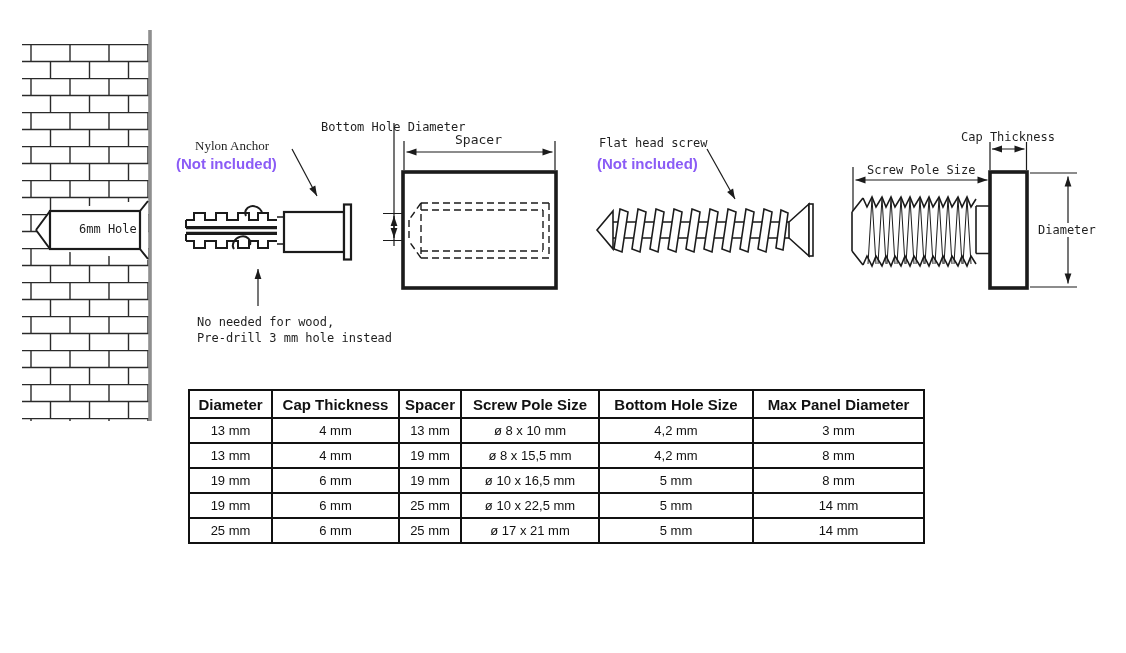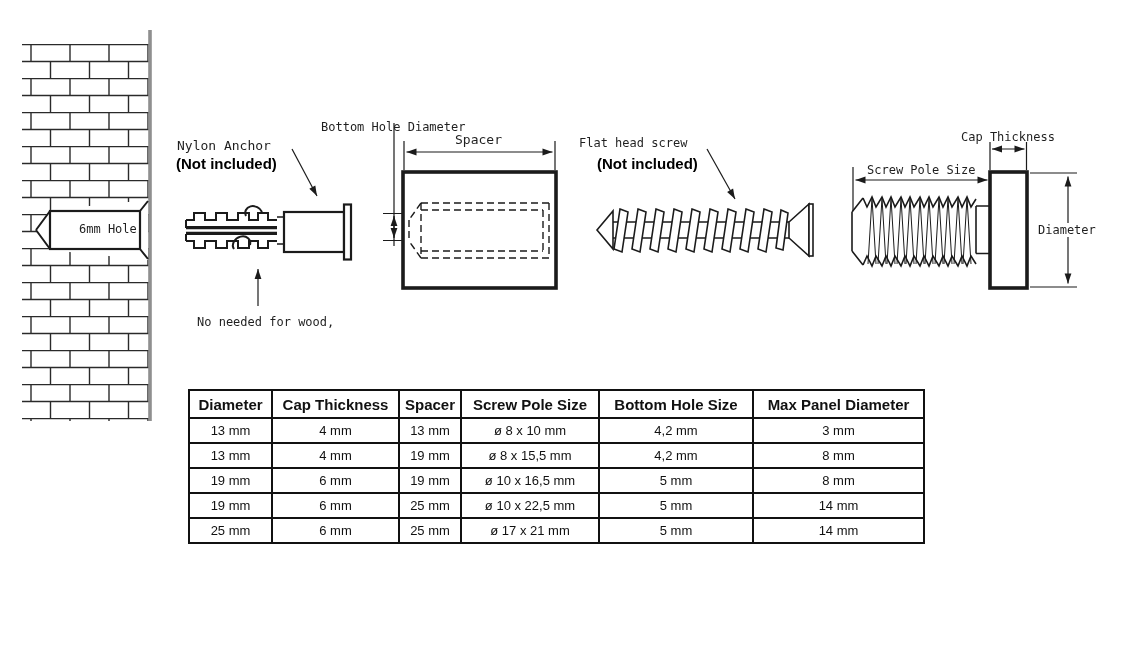--- a/index.html
+++ b/index.html
@@ -3,21 +3,21 @@
 <meta charset="utf-8">
 <style>
   html,body{margin:0;padding:0;background:#fff;}
   #stage{position:relative;width:1126px;height:653px;background:#ffffff;overflow:hidden;
          font-family:"DejaVu Sans Mono", monospace;color:#1f1f1f;}
   #lineart{position:absolute;left:0;top:0;}
   .lbl{position:absolute;white-space:nowrap;font-family:"DejaVu Sans Mono", monospace;color:#1f1f1f;}
   .cad12{font-size:12px;}
   .cad13{font-size:13px;}
   .cad14{font-size:12px;}
-  .notinc{font-family:"Liberation Sans", sans-serif;font-weight:bold;font-size:15px;color:#000000;}
+  .notinc{font-family:"Liberation Sans", sans-serif;font-weight:bold;font-size:15px;color:#8b5cf6;}
   .whitebg{background:#ffffff;padding:0 2px;z-index:5;}
   .note{line-height:16px;padding-left:18px;}
   
   #spec-table{position:absolute;left:188px;top:389px;border-collapse:collapse;table-layout:fixed;
               font-family:"Liberation Sans", sans-serif;color:#111;}
   #spec-table th,#spec-table td{border:2px solid #111;text-align:center;vertical-align:middle;
               padding:0;overflow:hidden;}
   #spec-table th{font-size:15px;font-weight:bold;height:26px;}
   #spec-table td{font-size:13px;height:23px;}
   
@@ -135,28 +135,29 @@
       <path d="M990,142 V170 M1026.5,142 V170" class="thin"></path>
       <line x1="992" y1="149" x2="1024.5" y2="149" class="dim"></line>
 
       <path d="M1030,173 H1077 M1030,287 H1077" class="thin"></path>
       <line x1="1068" y1="176.5" x2="1068" y2="283.5" class="dim"></line>
     </g>
   </svg>
 
   <div class="lbl cad14" style="left:79px;top:222px;">6mm Hole</div>
 
-  <div class="lbl cad13" style="left:177px;top:138px;">Nylon Anchor</div>
+  <div class="lbl cad13" style="left:195px;top:138px;font-family:Liberation Serif, serif;">Nylon Anchor</div>
   <div class="lbl notinc" style="left:176px;top:155px;">(Not included)</div>
   <div class="lbl cad12 note" style="left:179px;top:314px;">No needed for wood,</div>
+  <div class="lbl cad12 note" style="left:179px;top:330px;">Pre-drill 3 mm hole instead</div>
 
   <div class="lbl cad12" style="left:321px;top:120px;">Bottom Hole Diameter</div>
   <div class="lbl cad13" style="left:455px;top:132px;">Spacer</div>
 
-  <div class="lbl cad12" style="left:579px;top:136px;">Flat head screw</div>
+  <div class="lbl cad12" style="left:599px;top:136px;">Flat head screw</div>
   <div class="lbl notinc" style="left:597px;top:155px;">(Not included)</div>
 
   <div class="lbl cad12" style="left:961px;top:130px;">Cap Thickness</div>
   <div class="lbl cad12" style="left:867px;top:163px;">Screw Pole Size</div>
   <div class="lbl cad12 whitebg" style="left:1036px;top:223px;">Diameter</div>
 
   <table id="spec-table">
     <colgroup>
       <col style="width:83px">
         <col style="width:127px">

